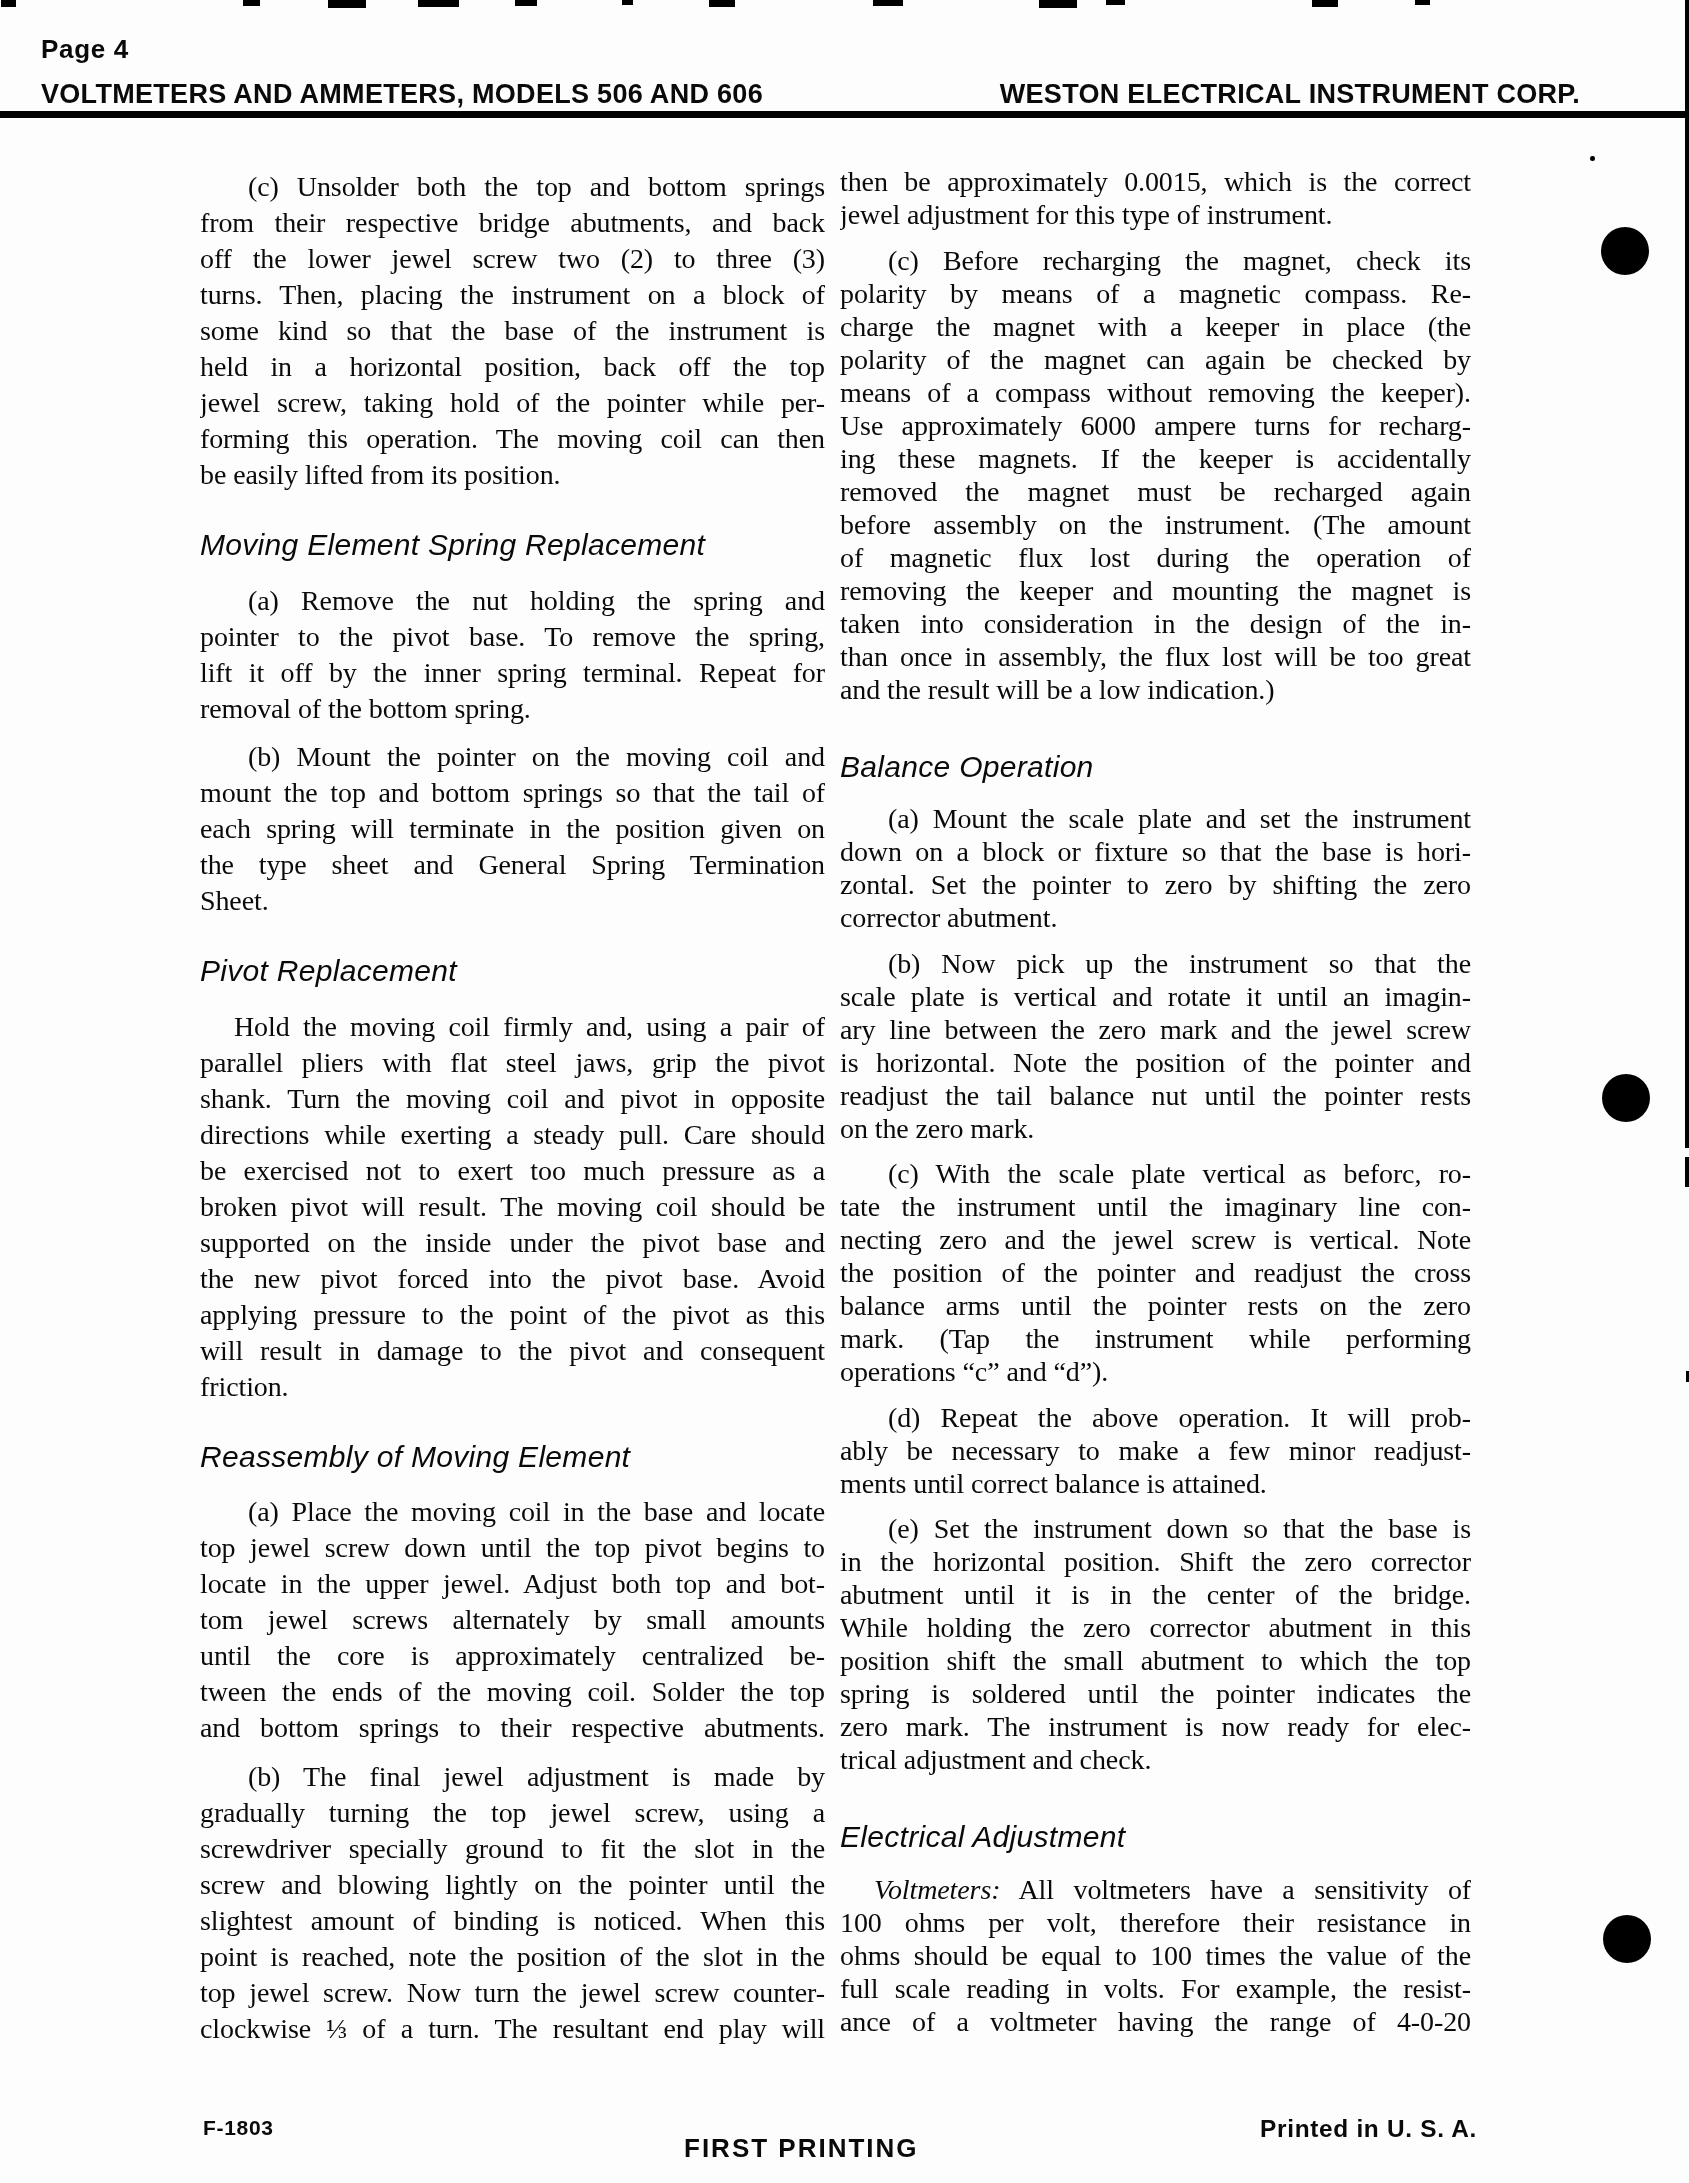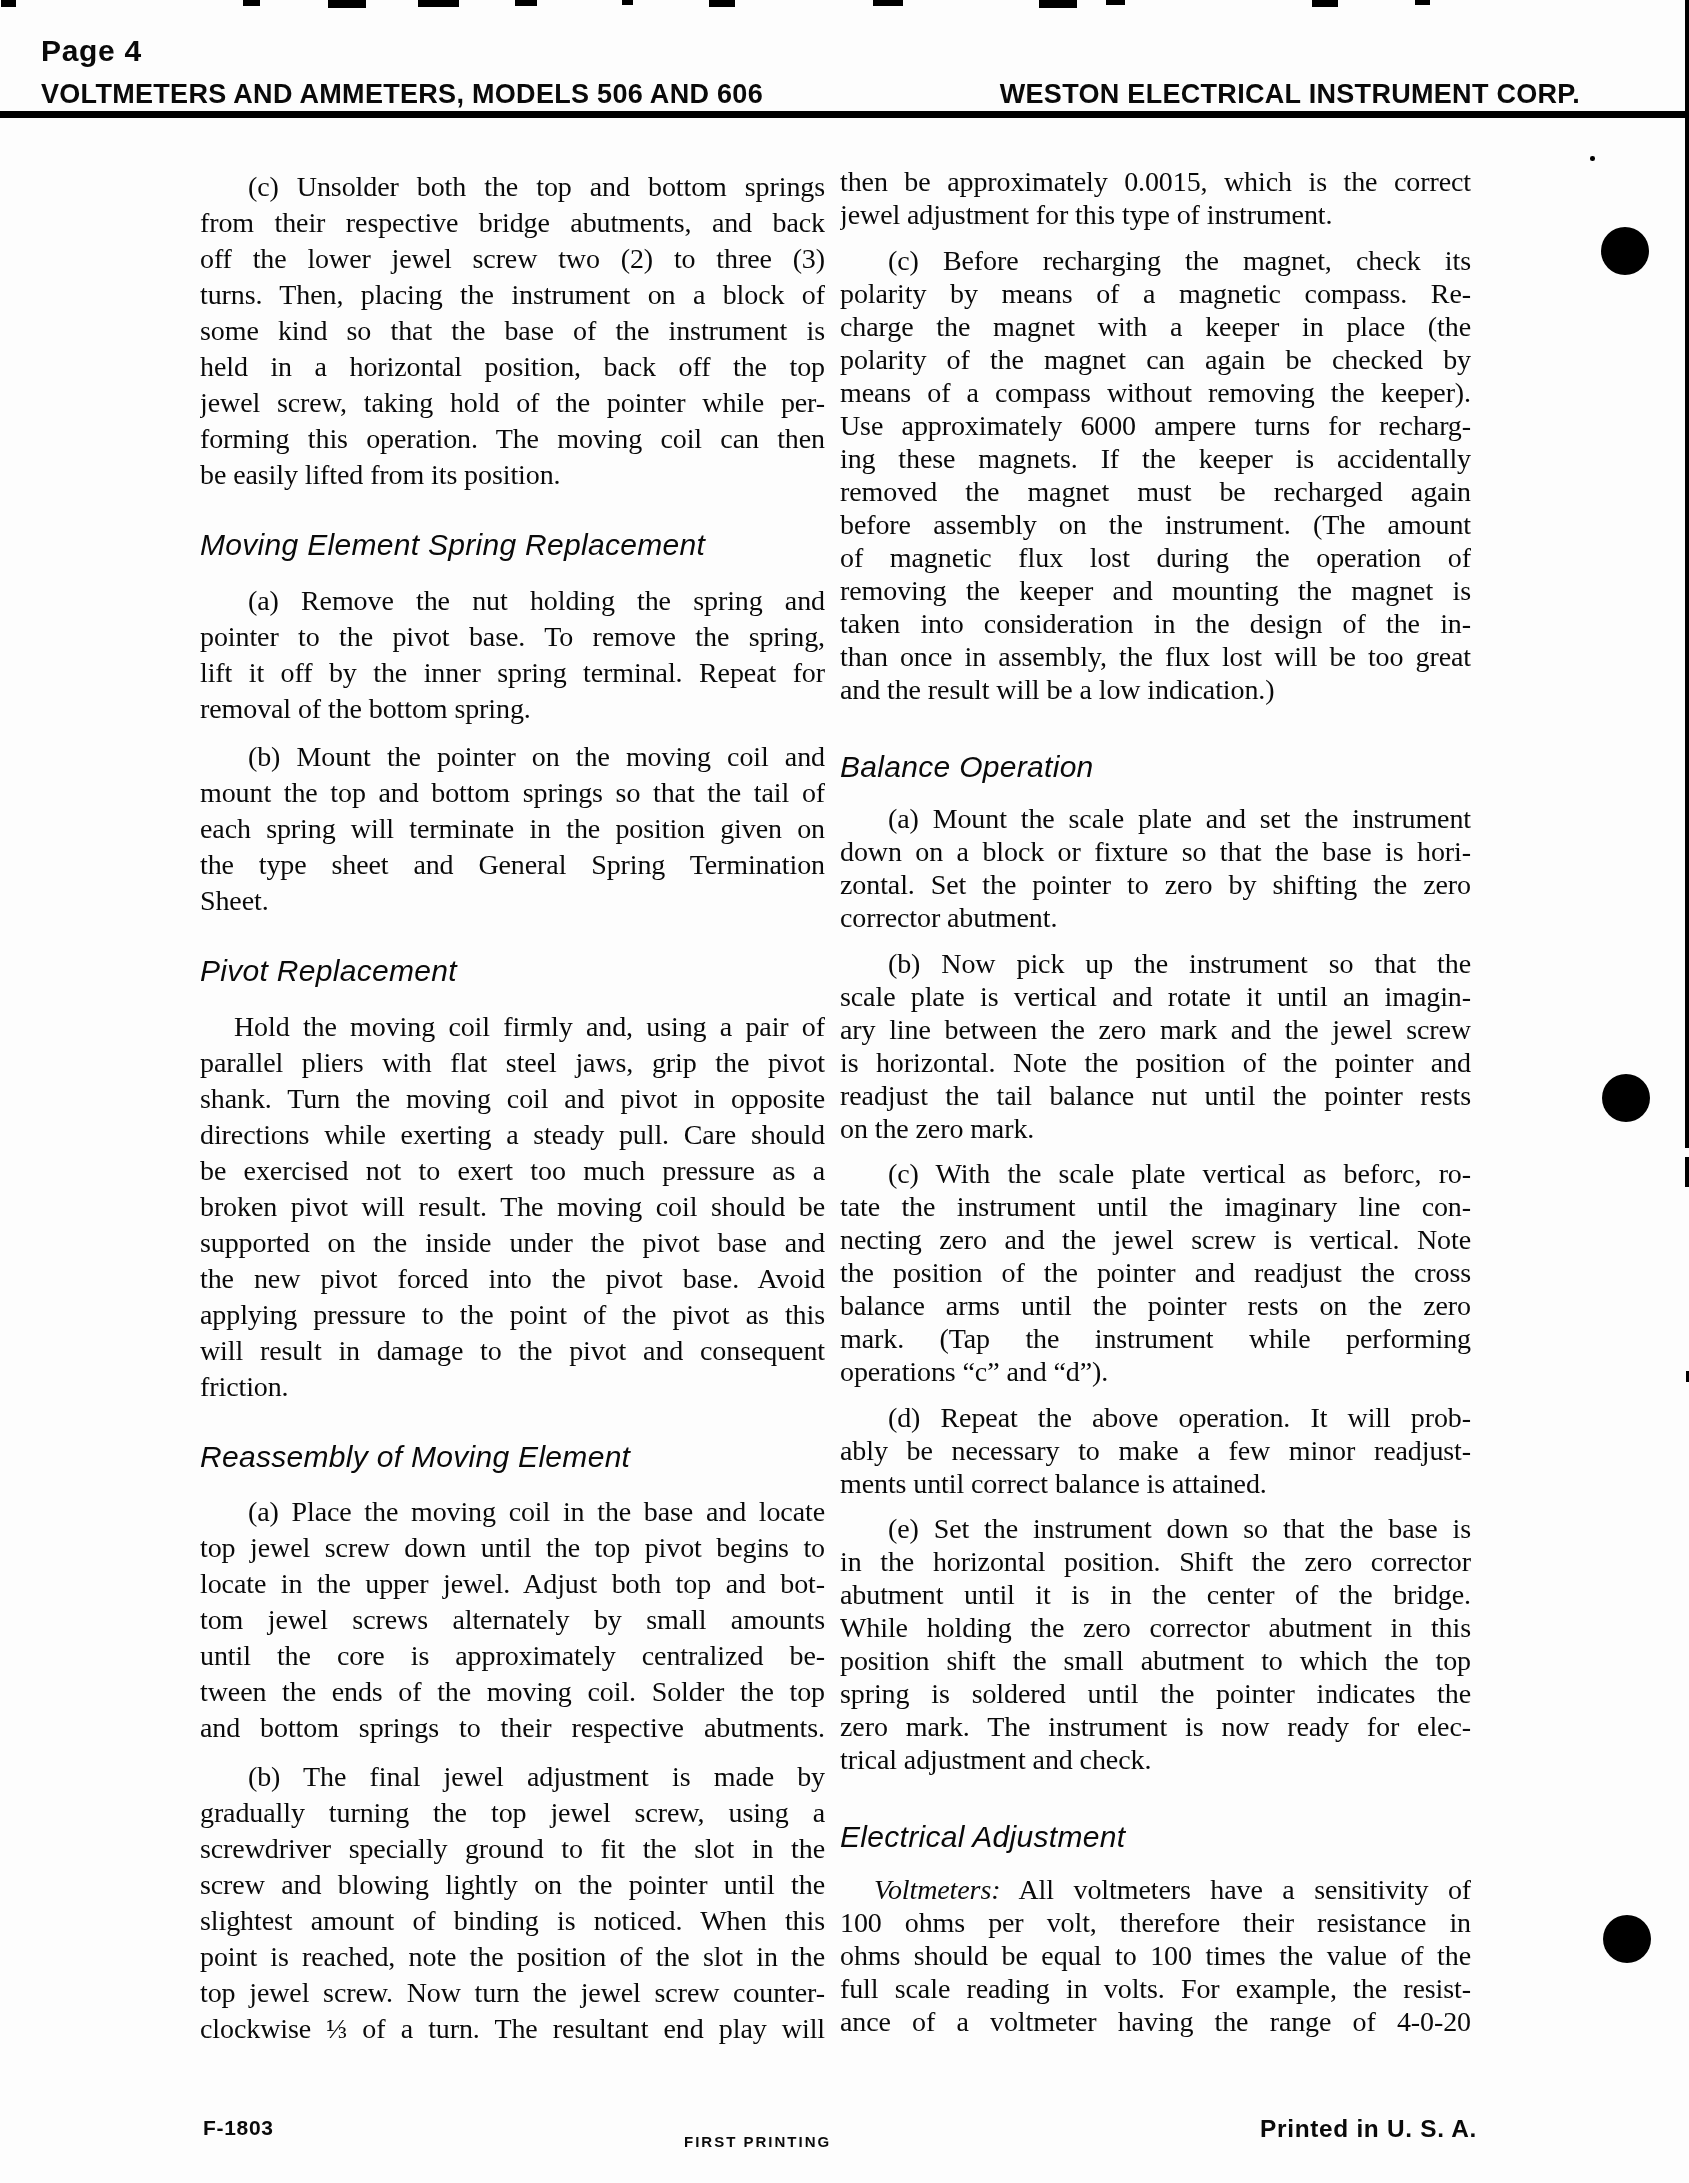--- a/index.html
+++ b/index.html
@@ -5,21 +5,21 @@
   html,body{margin:0;padding:0;}
   body{
     width:1690px;height:2183px;position:relative;overflow:hidden;
     background:#fdfdfd;color:#0a0a0a;
     font-family:"Liberation Serif", serif;
   }
   
   .hdr-page{
     position:absolute;left:41px;top:34px;
     font-family:"Liberation Sans", sans-serif;font-weight:700;
-    font-size:30px;letter-spacing:0.7px;
+    font-size:26px;letter-spacing:0.7px;
   }
   .hdr-left{
     position:absolute;left:41px;top:79px;
     font-family:"Liberation Sans", sans-serif;font-weight:700;
     font-size:27px;letter-spacing:0.3px;white-space:nowrap;
   }
   .hdr-right{
     position:absolute;right:110px;top:79px;
     font-family:Liberation Sans, sans-serif;font-weight:700;
     font-size:27px;letter-spacing:0.3px;white-space:nowrap;text-align:right;
@@ -48,21 +48,21 @@
   }
   .col-left .heading{margin:35px 0 20.5px 0;}
   .col-right .heading{margin:44px 0 18.5px 0;}
   .ital{font-style:italic;}
   
   .ftr{
     position:absolute;font-family:"Liberation Sans", sans-serif;font-weight:700;
     white-space:nowrap;
   }
   .ftr-left{left:203px;top:2116px;font-size:21px;letter-spacing:0.7px;}
-  .ftr-center{left:684px;top:2133px;font-size:15px;letter-spacing:2px;}
+  .ftr-center{left:684px;top:2133px;font-size:26px;letter-spacing:2px;}
   .ftr-right{left:1260px;top:2115px;font-size:24.4px;letter-spacing:0.7px;}
   
   .dot{
     position:absolute;width:48px;height:48px;border-radius:50%;background:#000;
   }
   .edge-line{position:absolute;background:#000;}
   .top-dash{position:absolute;top:0;background:#000;}
   .speck{position:absolute;background:#000;border-radius:50%;}
 </style>
 </head>

